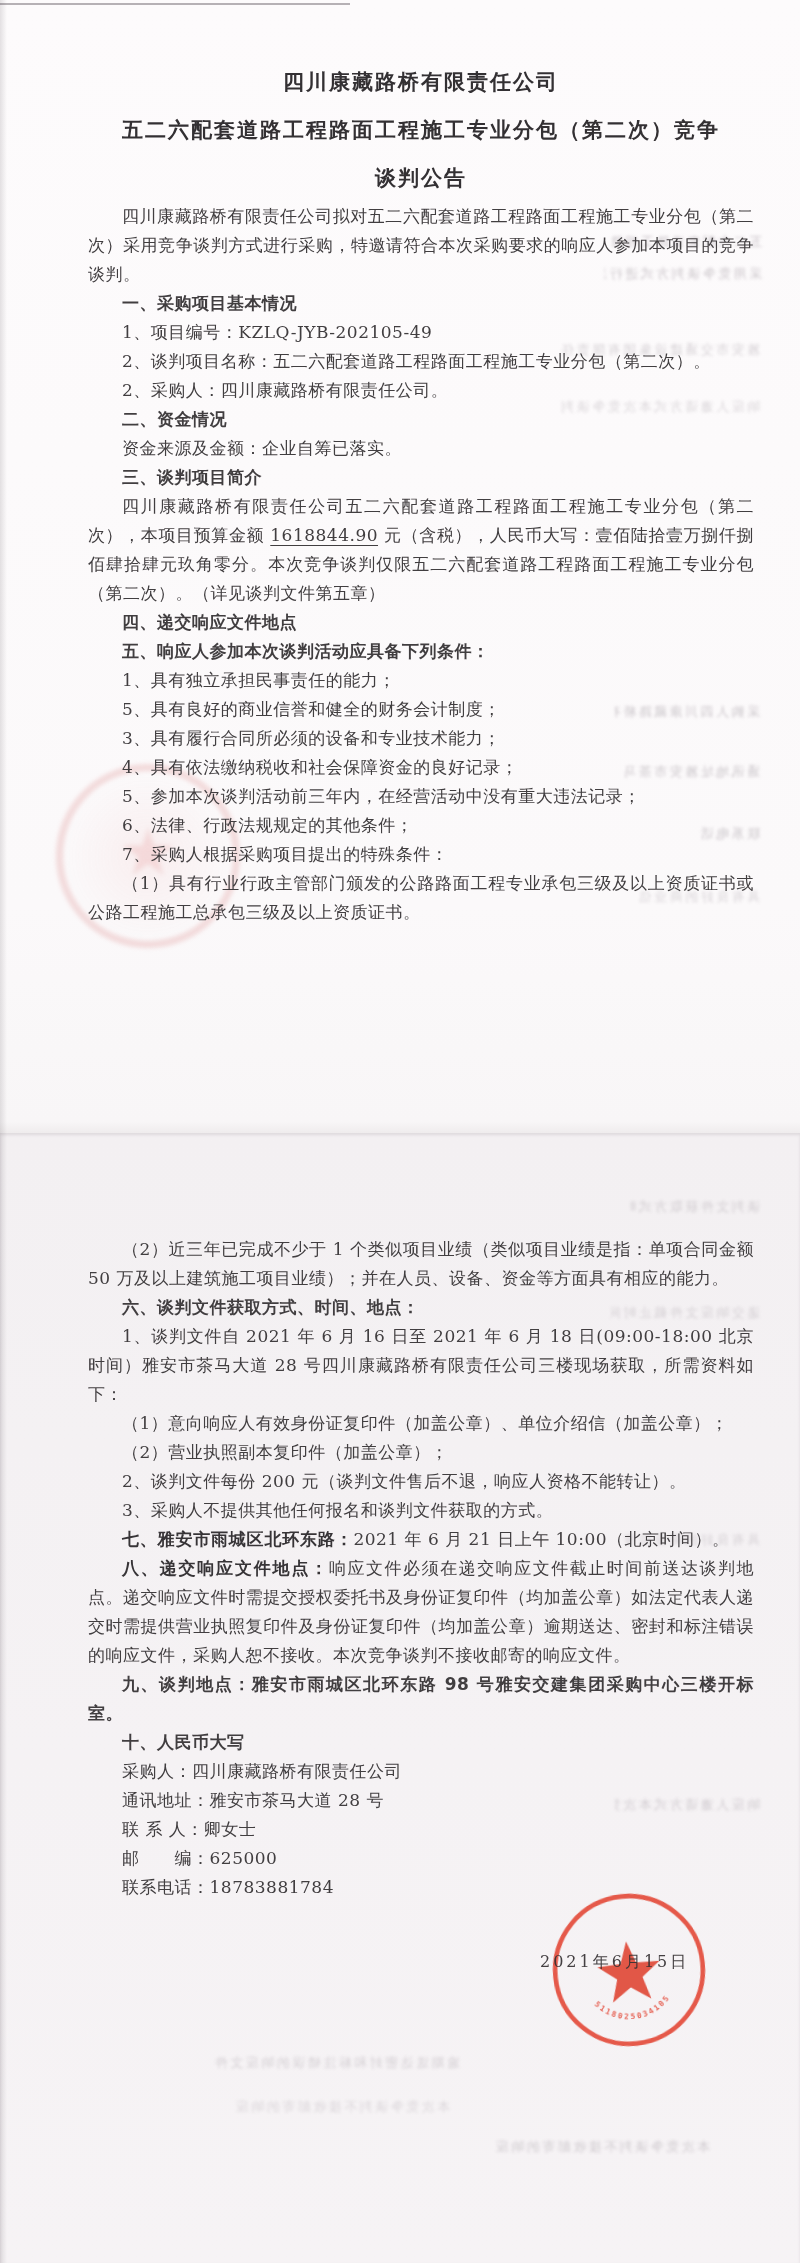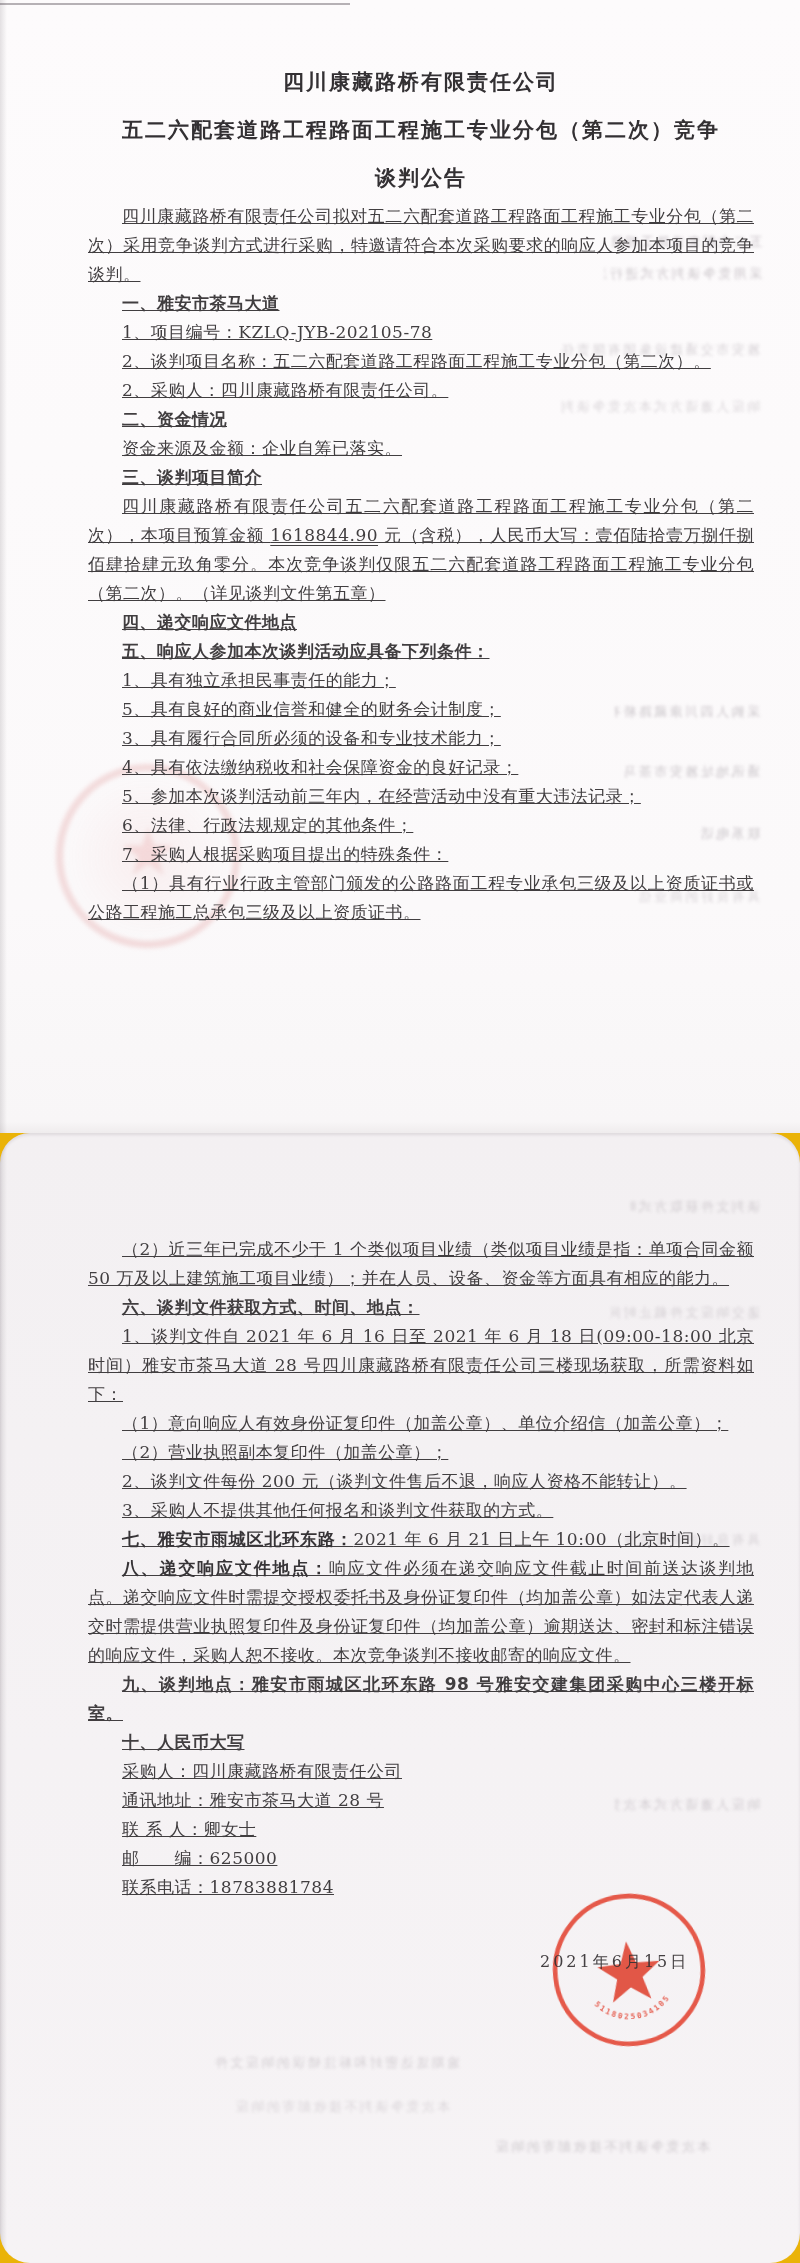--- a/index.html
+++ b/index.html
@@ -1,33 +1,33 @@
 <!DOCTYPE html>
 <html><head>
 <meta charset="utf-8">
 <style>
   html,body{margin:0;padding:0;background:#ffffff;}
   .canvas{position:relative;width:800px;height:2263px;overflow:hidden;background:#eab308;
           font-family:"DejaVu Serif","Liberation Serif",serif;}
   .page{position:relative;width:800px;overflow:hidden;}
   .page1{height:1133px;background:linear-gradient(180deg,#fdfbfc 0%,#fbf9fa 80%,#f8f6f7 99%,#efeced 100%);}
   .page2{height:1130px;background:linear-gradient(180deg,#f3f0f2 0%,#f5f2f4 55%,#f6f3f5 100%);
-         box-shadow:inset 0 2px 3px rgba(70,60,70,.12);border-radius:30px;}
+         box-shadow:inset 0 2px 3px rgba(70,60,70,.12);}
   .edge-left{position:absolute;left:0;top:0;bottom:0;width:7px;
              background:linear-gradient(90deg,rgba(70,62,70,.14),rgba(70,62,70,0));}
   .top-line{position:absolute;left:0;top:3px;width:350px;height:2px;background:rgba(75,68,75,.4);filter:blur(.6px);}
 
   .content{position:absolute;left:88px;right:46px;}
   .p1c{top:58px;}
   .p2c{top:102px;}
 
   .t{margin:0;font:700 21px/48px "DejaVu Sans","Liberation Sans",sans-serif;
      text-align:center;letter-spacing:2px;color:#333033;}
   p.b{margin:0;font-size:17px;line-height:29px;color:#413e40;text-align:justify;
-      letter-spacing:.5px;word-break:break-all;text-decoration:underline;}
+      letter-spacing:.5px;word-break:break-all;}
   .ind{text-indent:2em;}
   .h, span.h{font-family:"DejaVu Sans","Liberation Sans",sans-serif;font-weight:700;color:#373437;letter-spacing:.8px;}
   .mt{margin-top:9px;}
   .mt-lg{margin-top:20px;}
   .amt{text-decoration:underline;text-underline-offset:4px;}
   .contact{line-height:32px;}
 
   
   .ghost-seal{position:absolute;left:56px;top:764px;width:170px;height:170px;border-radius:50%;
               border:7px solid rgba(213,110,110,.22);filter:blur(2px);
@@ -70,22 +70,22 @@
     <span class="bleed" style="left:655px;top:822px;width:105px;">联系电话</span>
     <span class="bleed" style="left:640px;top:885px;width:120px;opacity:.7;">具有良好的商业信誉和健全的财务</span>
 
     <div class="content p1c">
       <h1 class="t">四川康藏路桥有限责任公司</h1>
       <h1 class="t">五二六配套道路工程路面工程施工专业分包（第二次）竞争</h1>
       <h1 class="t">谈判公告</h1>
 
       <p class="b ind mt-lg">四川康藏路桥有限责任公司拟对五二六配套道路工程路面工程施工专业分包（第二次）采用竞争谈判方式进行采购，特邀请符合本次采购要求的响应人参加本项目的竞争谈判。</p>
 
-      <p class="b h ind mt">一、雅安市茶马大道</p>
-      <p class="b ind">1、项目编号：KZLQ-JYB-202105-78</p>
+      <p class="b h ind mt">一、采购项目基本情况</p>
+      <p class="b ind">1、项目编号：KZLQ-JYB-202105-49</p>
       <p class="b ind mt">2、谈判项目名称：五二六配套道路工程路面工程施工专业分包（第二次）。</p>
       <p class="b ind">2、采购人：四川康藏路桥有限责任公司。</p>
 
       <p class="b h ind mt">二、资金情况</p>
       <p class="b ind">资金来源及金额：企业自筹已落实。</p>
 
       <p class="b h ind mt">三、谈判项目简介</p>
       <p class="b ind"><span>四川康藏路桥有限责任公司五二六配套道路工程路面工程施工专业分包（第二次），本项目预算金额 </span><span class="amt">1618844.90</span><span> 元（含税），人民币大写：壹佰陆拾壹万捌仟捌佰肆拾肆元玖角零分。本次竞争谈判仅限五二六配套道路工程路面工程施工专业分包（第二次）。（详见谈判文件第五章）</span></p>
 
       <p class="b h ind mt">四、递交响应文件地点</p>

